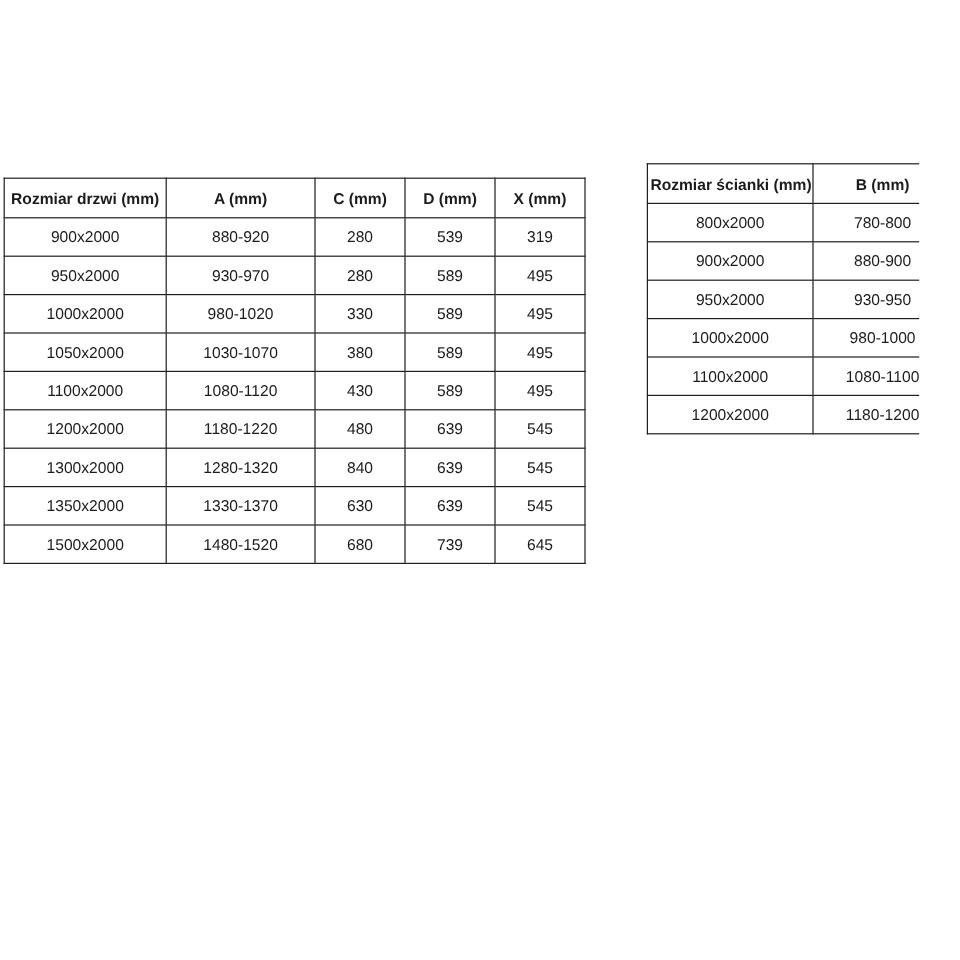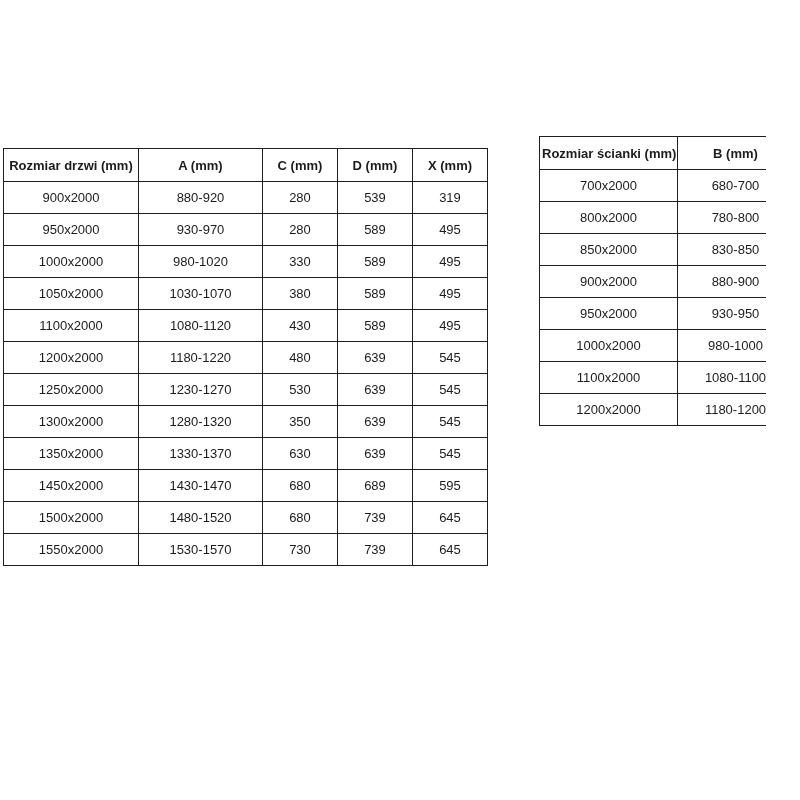--- a/index.html
+++ b/index.html
@@ -119,87 +119,58 @@
           <td>495</td>
         </tr>
         <tr>
           <td>1200x2000</td>
           <td>1180-1220</td>
           <td>480</td>
           <td>639</td>
           <td>545</td>
         </tr>
         <tr>
-          <td>1250x2000</td>
-          <td>1230-1270</td>
-          <td>530</td>
-          <td>639</td>
-          <td>545</td>
-        </tr>
-        <tr>
           <td>1300x2000</td>
           <td>1280-1320</td>
-          <td>350</td>
+          <td>840</td>
           <td>639</td>
           <td>545</td>
         </tr>
         <tr>
           <td>1350x2000</td>
           <td>1330-1370</td>
           <td>630</td>
           <td>639</td>
           <td>545</td>
         </tr>
         <tr>
-          <td>1450x2000</td>
-          <td>1430-1470</td>
-          <td>680</td>
-          <td>689</td>
-          <td>595</td>
-        </tr>
-        <tr>
           <td>1500x2000</td>
           <td>1480-1520</td>
           <td>680</td>
-          <td>739</td>
-          <td>645</td>
-        </tr>
-        <tr>
-          <td>1550x2000</td>
-          <td>1530-1570</td>
-          <td>730</td>
           <td>739</td>
           <td>645</td>
         </tr>
       </tbody>
   </table>
 
   <table class="spec-table wall-table">
     <colgroup>
       <col class="c1">
         <col class="c2">
     </colgroup>
     <thead>
       <tr>
           <th>Rozmiar ścianki (mm)</th>
           <th>B (mm)</th>
         </tr>
     </thead>
     <tbody>
         <tr>
-          <td>700x2000</td>
-          <td>680-700</td>
-        </tr>
-        <tr>
           <td>800x2000</td>
           <td>780-800</td>
-        </tr>
-        <tr>
-          <td>850x2000</td>
-          <td>830-850</td>
         </tr>
         <tr>
           <td>900x2000</td>
           <td>880-900</td>
         </tr>
         <tr>
           <td>950x2000</td>
           <td>930-950</td>
         </tr>
         <tr>

